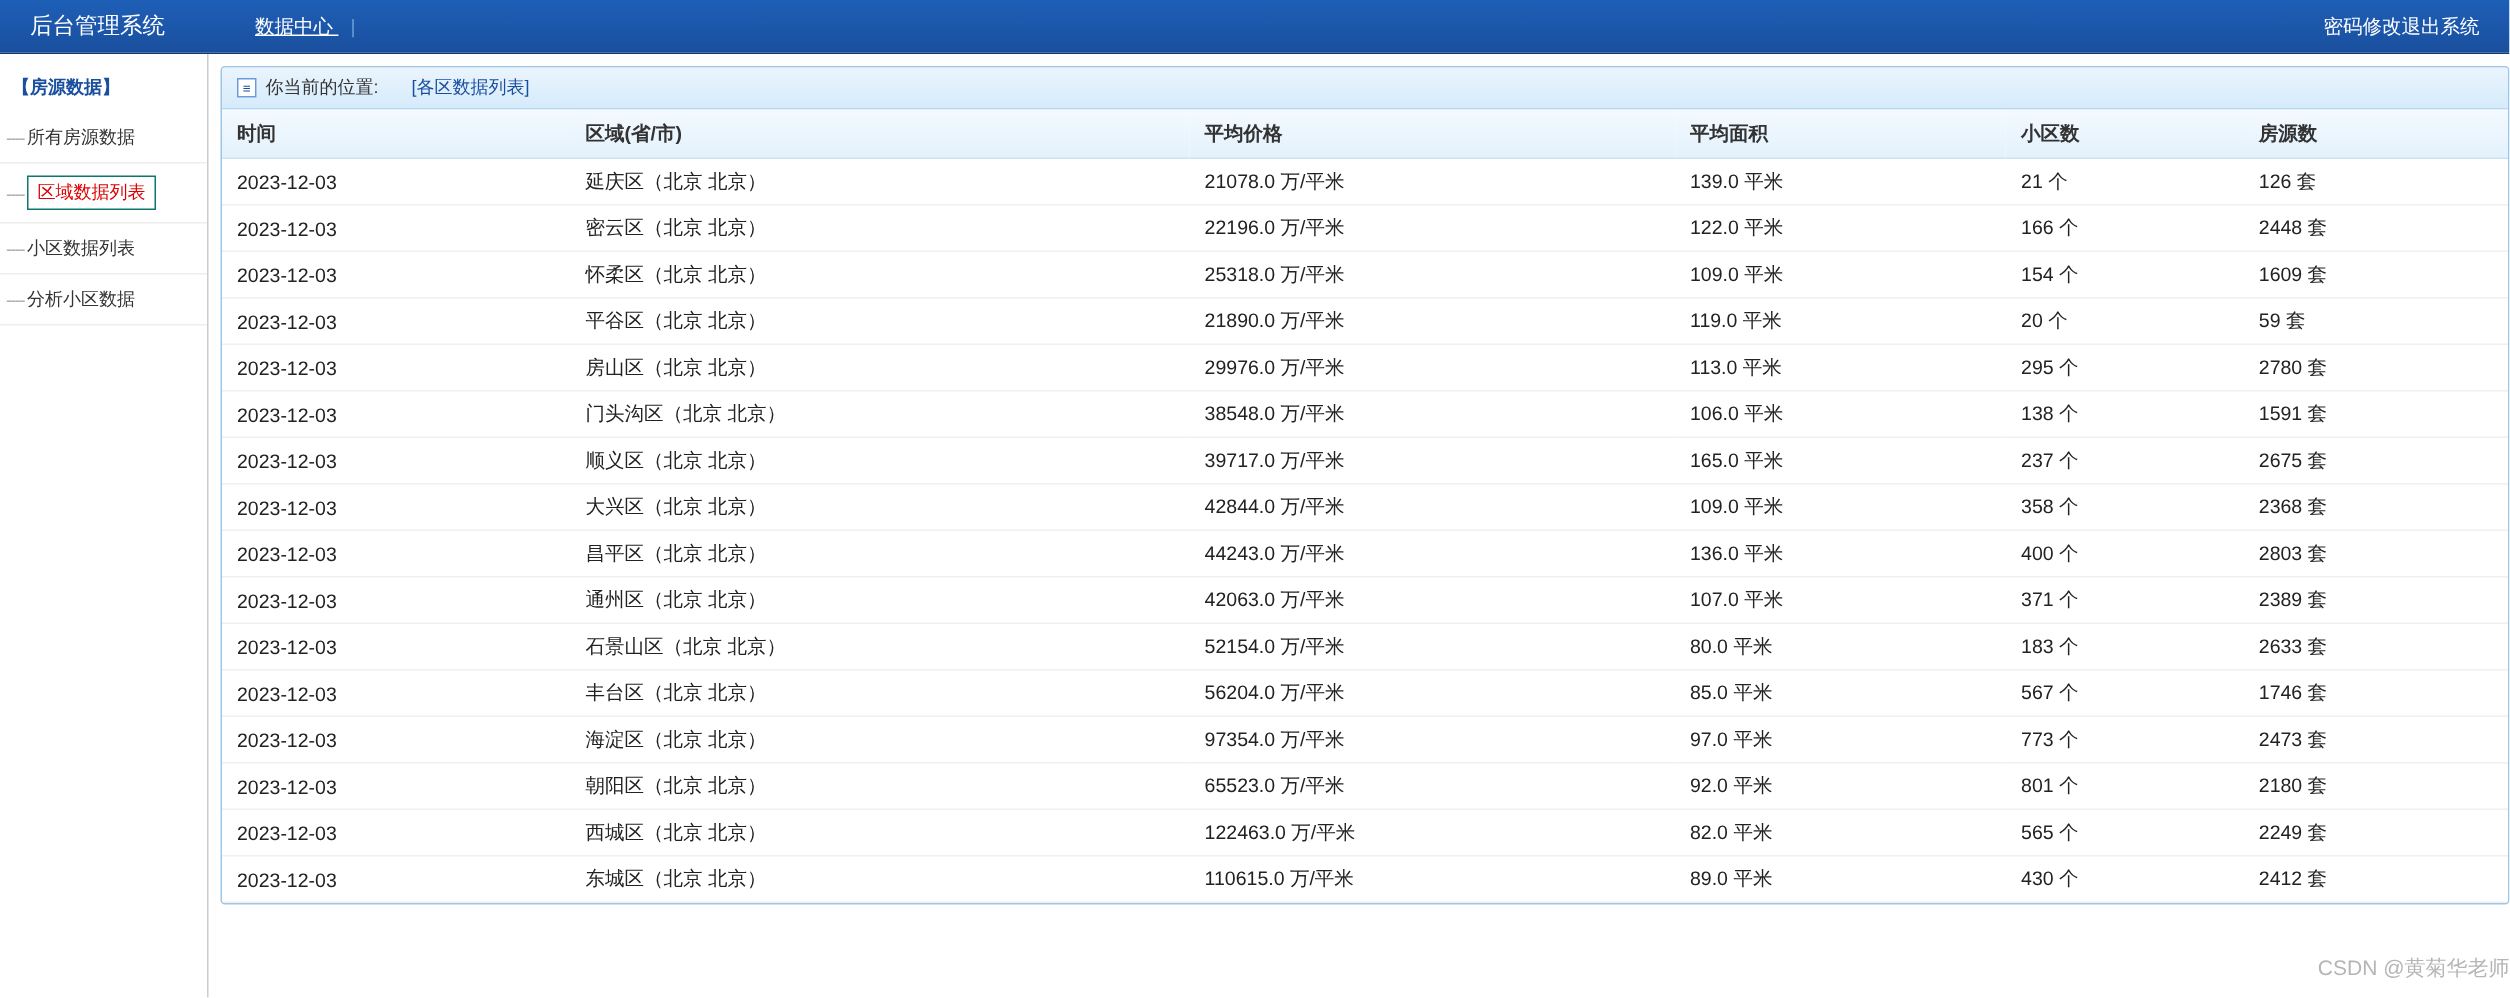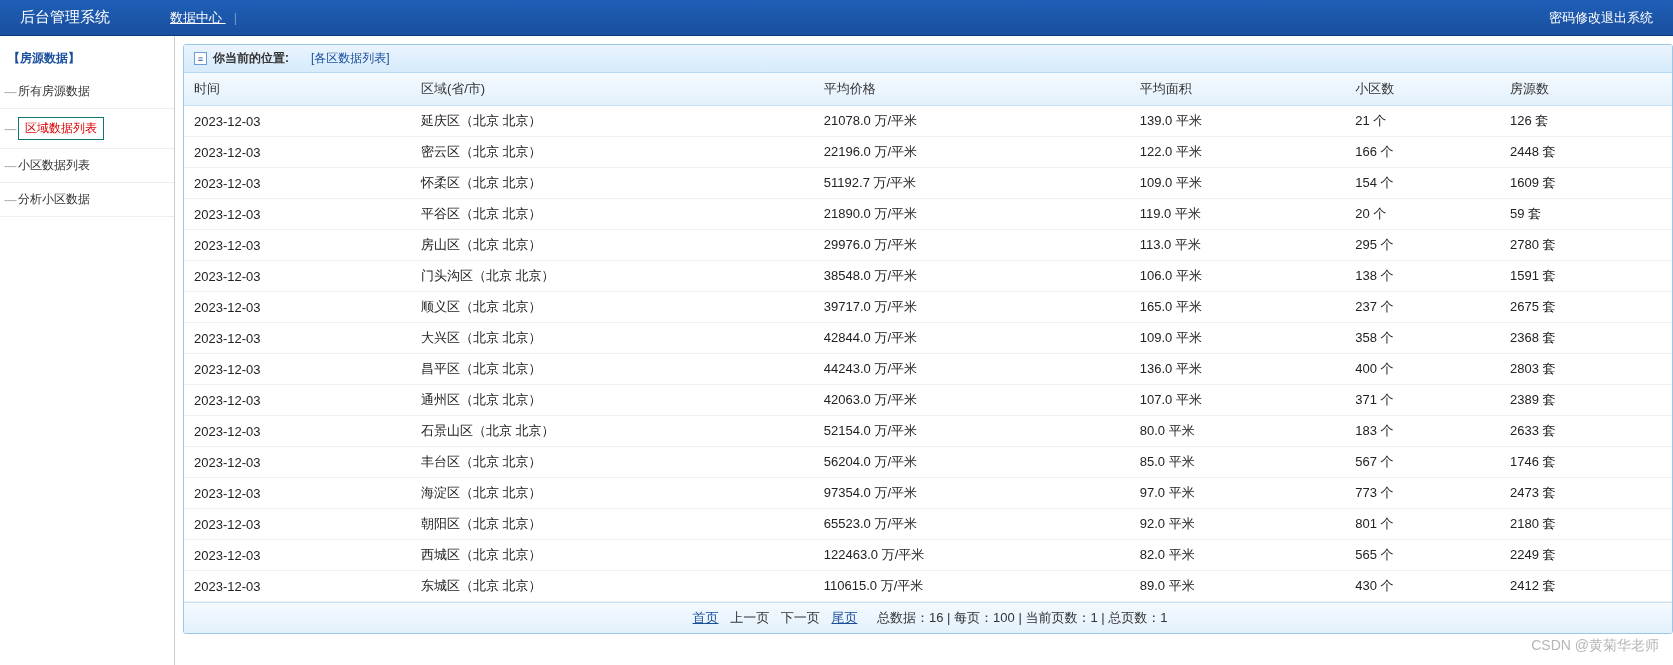--- a/index.html
+++ b/index.html
@@ -17,21 +17,21 @@
     .topbar-title { font-size: 15px; font-weight: normal; margin-right: 60px; }
     .topbar-menu { font-size: 13px; text-decoration: underline; }
     .topbar-menu span { cursor: pointer; }
     .topbar-sep { margin: 0 8px; color: #6a9cd8; }
     .topbar-right { margin-left: auto; display: flex; }
     .topbar-right span { cursor: pointer; font-size: 13px; }
     
     .layout { display: flex; min-height: calc(100vh - 36px); }
     
     .sidebar {
-      width: 175px;
+      width: 139px;
       background: #fff;
       border-right: 1px solid #ccc;
       padding-top: 6px;
     }
     .sidebar-group { color: #1a4f9e; font-weight: bold; padding: 8px 8px; font-size: 12px; }
     .sidebar-item {
       padding: 8px 8px 8px 4px;
       font-size: 12px;
       color: #333;
       cursor: pointer;
@@ -67,29 +67,29 @@
     .breadcrumb-icon {
       width: 13px; height: 13px;
       border: 1px solid #6a9cd8;
       display: inline-flex;
       align-items: center;
       justify-content: center;
       background: #fff;
       font-size: 9px;
       color: #1a4f9e;
     }
-    .breadcrumb-label { font-weight: bold; color: #333; }
+    .breadcrumb-label { font-weight: normal; color: #333; }
     .breadcrumb-path { color: #1a4f9e; padding-left: 16px; }
     
     table.data-table { width: 100%; border-collapse: collapse; }
     table.data-table thead th {
       background: linear-gradient(to bottom, #f4faff, #e3f1fc);
       text-align: left;
       padding: 7px 10px;
-      font-weight: normal;
+      font-weight: bold;
       color: #333;
       font-size: 13px;
       border-bottom: 1px solid #c9e1f4;
     }
     table.data-table tbody td {
       padding: 6px 10px;
       font-size: 13px;
       color: #222;
       border-bottom: 1px solid #f0f0f0;
     }
@@ -101,21 +101,21 @@
       text-align: center;
       font-size: 13px;
       color: #333;
     }
     .pager a { color: #1a4f9e; text-decoration: underline; margin: 0 4px; cursor: pointer; }
     .pager .plain { color: #333; margin: 0 4px; }
     .pager .info { margin-left: 12px; }
     
     .watermark {
       position: fixed;
-      right: 14px;
+      right: 0;
       bottom: 10px;
       color: rgba(120,120,120,0.55);
       font-size: 14px;
       pointer-events: none;
     }
   </style>
 </head>
 <body>
 
 <div class="topbar">
@@ -182,21 +182,21 @@
               <td>2023-12-03</td>
               <td>密云区（北京 北京）</td>
               <td>22196.0 万/平米</td>
               <td>122.0 平米</td>
               <td>166 个</td>
               <td>2448 套</td>
             </tr>
             <tr>
               <td>2023-12-03</td>
               <td>怀柔区（北京 北京）</td>
-              <td>51192.7 万/平米</td>
+              <td>25318.0 万/平米</td>
               <td>109.0 平米</td>
               <td>154 个</td>
               <td>1609 套</td>
             </tr>
             <tr>
               <td>2023-12-03</td>
               <td>平谷区（北京 北京）</td>
               <td>21890.0 万/平米</td>
               <td>119.0 平米</td>
               <td>20 个</td>
@@ -293,24 +293,17 @@
             <tr>
               <td>2023-12-03</td>
               <td>东城区（北京 北京）</td>
               <td>110615.0 万/平米</td>
               <td>89.0 平米</td>
               <td>430 个</td>
               <td>2412 套</td>
             </tr>
           </tbody>
       </table>
-      <div class="pager">
-        <a>首页</a>
-        <span class="plain">上一页</span>
-        <span class="plain">下一页</span>
-        <a>尾页</a>
-        <span class="info">总数据：16 | 每页：100 | 当前页数：1 | 总页数：1</span>
-      </div>
     </div>
   </div>
 </div>
 
 <div class="watermark">CSDN @黄菊华老师</div>
 
 </body></html>

